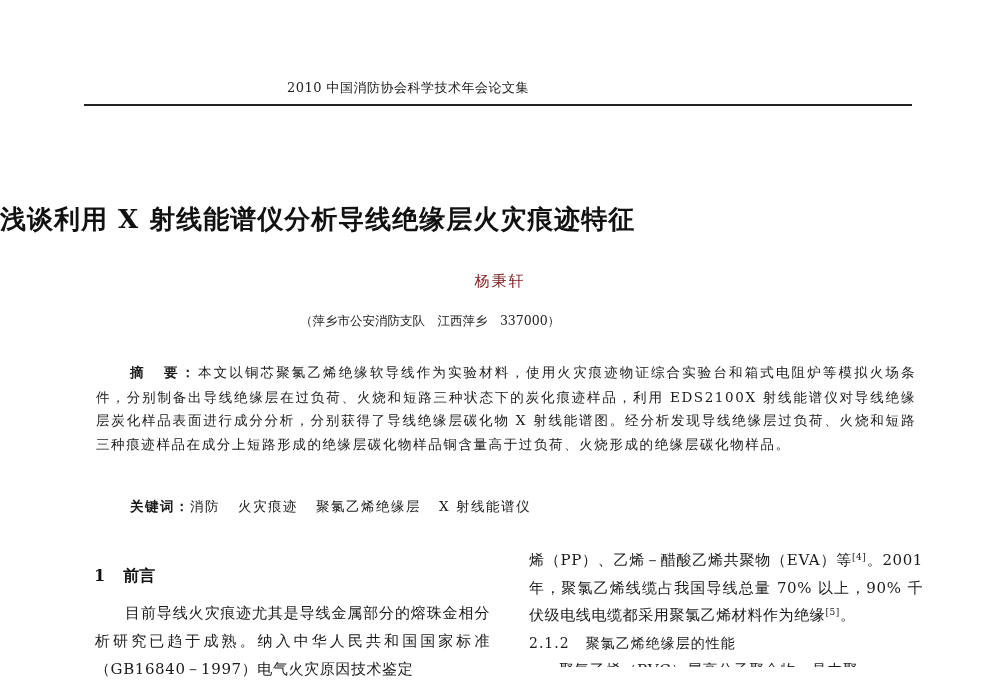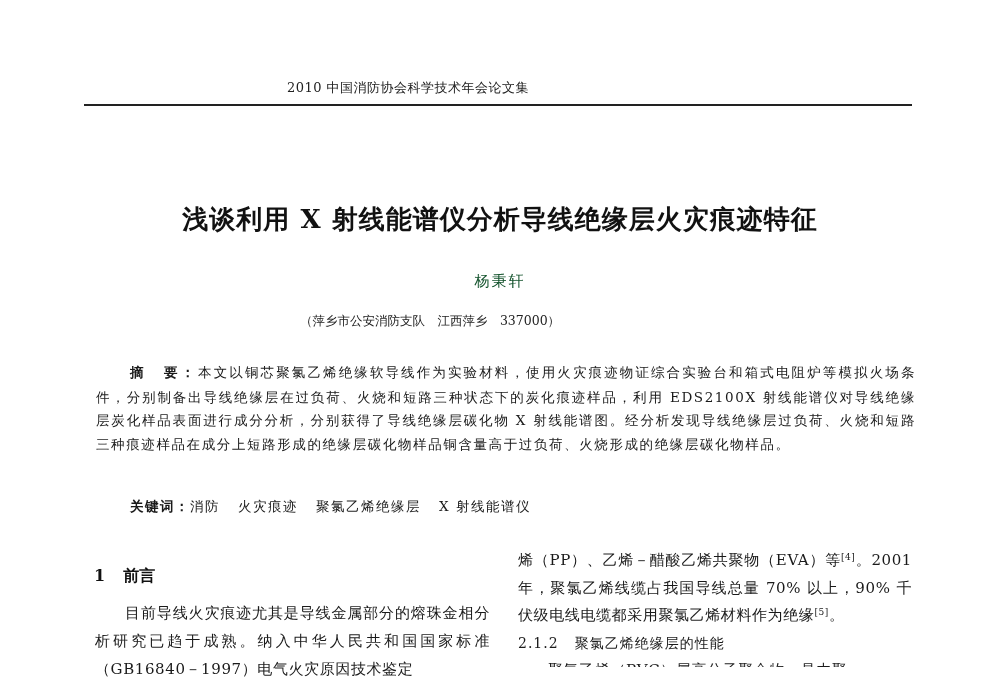--- a/index.html
+++ b/index.html
@@ -1,32 +1,32 @@
 <!DOCTYPE html>
 <html><head>
 <meta charset="utf-8">
 <style>
   html, body { margin:0; padding:0; }
   body { width:1000px; height:685px; background:#ffffff; overflow:hidden; position:relative; color:#111; font-family:"DejaVu Serif","Liberation Serif",serif; }
   .header { position:absolute; left:0; width:816px; top:79px; text-align:center; font-size:13px; color:#222; letter-spacing:0.5px; }
   .rule { position:absolute; left:84px; width:828px; top:104px; height:2px; background:#222; }
-  .title { position:absolute; left:0; width:1000px; top:202px; text-align:center; font-size:26px; font-weight:bold; letter-spacing:1px; color:#111; }
-  .author { position:absolute; left:0; width:1000px; top:272px; text-align:center; font-size:15px; color:#14532d; letter-spacing:2px; }
+  .title { position:absolute; left:0; width:1000px; top:202px; text-align:left; font-size:26px; font-weight:bold; letter-spacing:1px; color:#111; }
+  .author { position:absolute; left:0; width:1000px; top:272px; text-align:center; font-size:15px; color:#7f1d1d; letter-spacing:2px; }
   .affil { position:absolute; left:0; width:860px; top:313px; text-align:center; font-size:12.5px; color:#222; }
   .abstract { position:absolute; left:96px; width:820px; top:361px; font-size:13.5px; line-height:23.6px; color:#1a1a1a; letter-spacing:1.6px; text-align:justify; }
   .abstract .lbl { font-weight:bold; letter-spacing:3px;font-family:Liberation Mono, monospace; }
   .abstract p { margin:0; text-indent:34px; }
   .keywords { position:absolute; left:130px; top:498px; font-size:13.5px; color:#1a1a1a; letter-spacing:1.5px; }
   .keywords .lbl { font-weight:bold; }
   .keywords .kw { margin-right:18px; }
   .sec1 { position:absolute; left:94px; top:566px; font-size:16px; font-weight:bold; color:#111; }
   .sec1 .num { margin-right:18px; }
   .col-left { position:absolute; left:95px; width:395px; top:599px; font-size:15px; line-height:28px; color:#1a1a1a; text-align:justify; letter-spacing:0.6px; }
   .col-left p { margin:0; text-indent:30px; }
-  .col-right { position:absolute; left:518px; width:394px; top:547px; font-size:15px; line-height:27.5px; color:#1a1a1a; letter-spacing:0.6px; text-align:justify; }
+  .col-right { position:absolute; left:529px; width:394px; top:547px; font-size:15px; line-height:27.5px; color:#1a1a1a; letter-spacing:0.6px; text-align:justify; }
   .col-right p { margin:0; }
   sup { font-size:9px; vertical-align:top; position:relative; top:-3px; }
   .sub212 { font-size:14px; letter-spacing:1px; }
   .sub212 .num { margin-right:16px; }
   .cut { text-indent:30px; white-space:nowrap; overflow:hidden; height:10px; }
 </style>
 </head>
 <body>
 
 <div class="header">2010 中国消防协会科学技术年会论文集</div>

